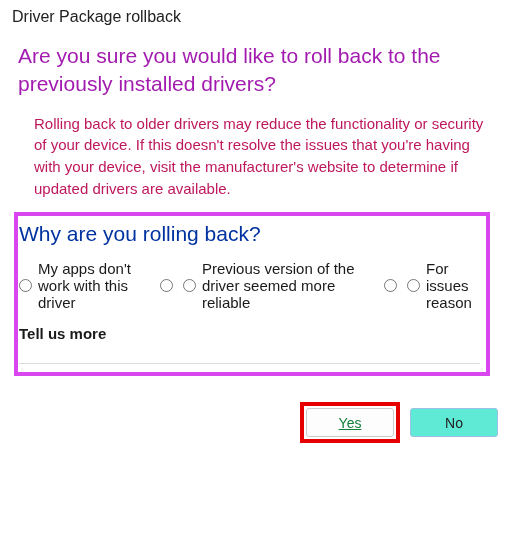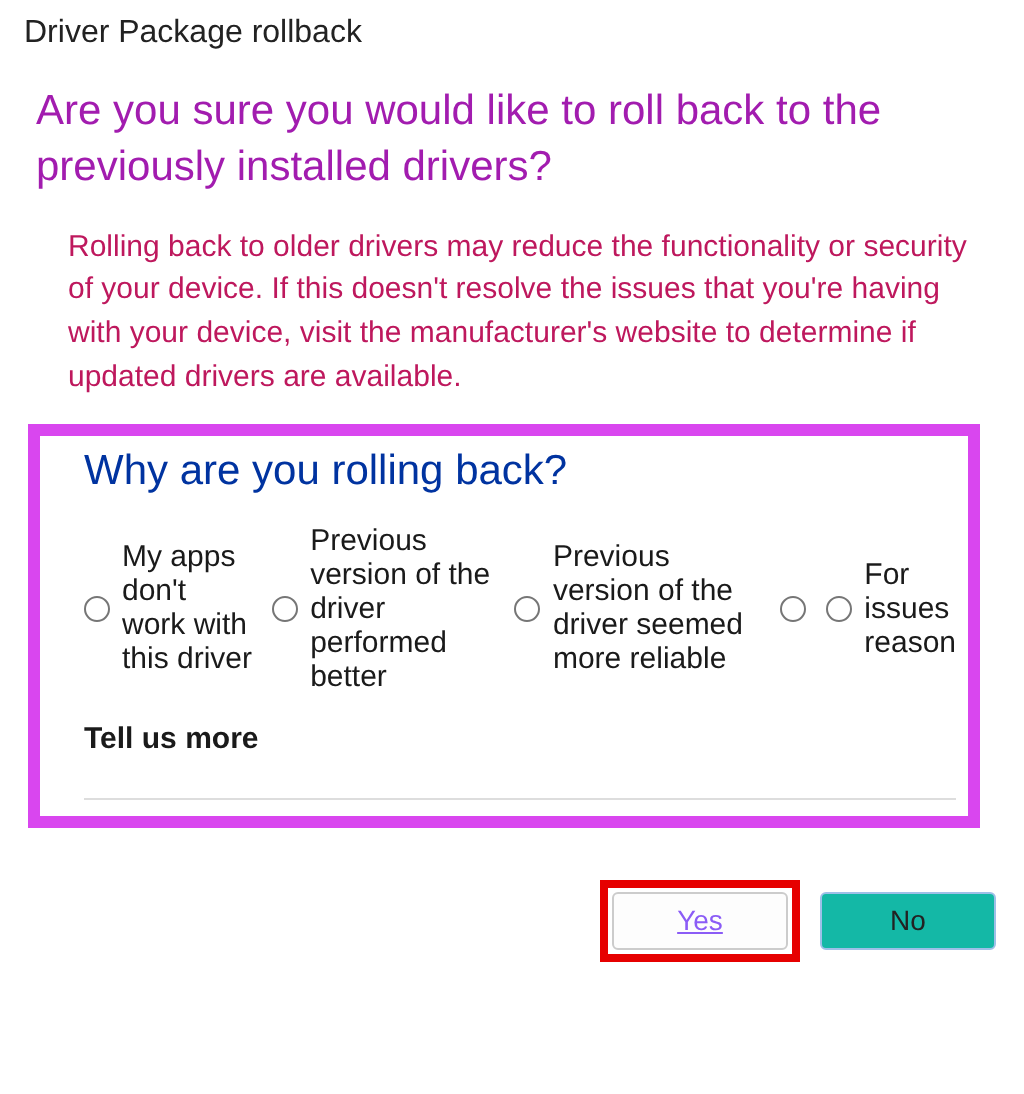--- a/index.html
+++ b/index.html
@@ -27,24 +27,24 @@
       font-weight: 400;
       margin: 6px 0 14px 0;
       line-height: 1.35;
     }
     .body-text {
       color: #be185d;
       margin: 0 0 12px 16px;
       line-height: 1.45;
     }
     .highlight-block {
-      border: 6px solid #d946ef;
+      border: 4px solid #d946ef;
       margin-left: -4px;
       margin-right: 4px;
-      padding: 4px 6px 8px 22px;
+      padding: 4px 6px 8px 1px;
     }
     .subheading {
       color: #0033a0;
       font-size: 21px;
       font-weight: 400;
       margin: 2px 0 14px 0;
     }
     .radio-list {
       display: flex;
       flex-direction: row;
@@ -89,28 +89,28 @@
     .btn-wrap-highlight {
       border: 4px solid #e60000;
       padding: 2px;
       display: inline-block;
     }
     .btn {
       width: 88px;
       height: 29px;
       font-family: inherit;
       font-size: 14px;
-      background: #14b8a6;
+      background: #5eead4;
       border: 1px solid #ccc;
       border-radius: 3px;
       cursor: pointer;
       color: #222;
     }
     .btn:disabled {
-      color: #8b5cf6;
+      color: #15803d;
       background: #fdfdfd;
       cursor: default;
       text-decoration: underline;
     }
     .btn-secondary {
       border: 1px solid #9ec0e8;
     }
   </style>
 </head>
 <body>
@@ -129,21 +129,20 @@
 
     <div class="radio-list">
 
       <label class="radio-item">
         <input type="radio" name="reason" style="">
         <span class="radio-label">My apps don't work with this driver</span>
       </label>
 
       <label class="radio-item">
         <input type="radio" name="reason" style="">
-        <span class="radio-label">Previous version of the driver performed better</span>
       </label>
 
       <label class="radio-item">
         <input type="radio" name="reason" style="">
         <span class="radio-label">Previous version of the driver seemed more reliable</span>
       </label>
 
       <label class="radio-item">
         <input type="radio" name="reason" style="">
       </label>

